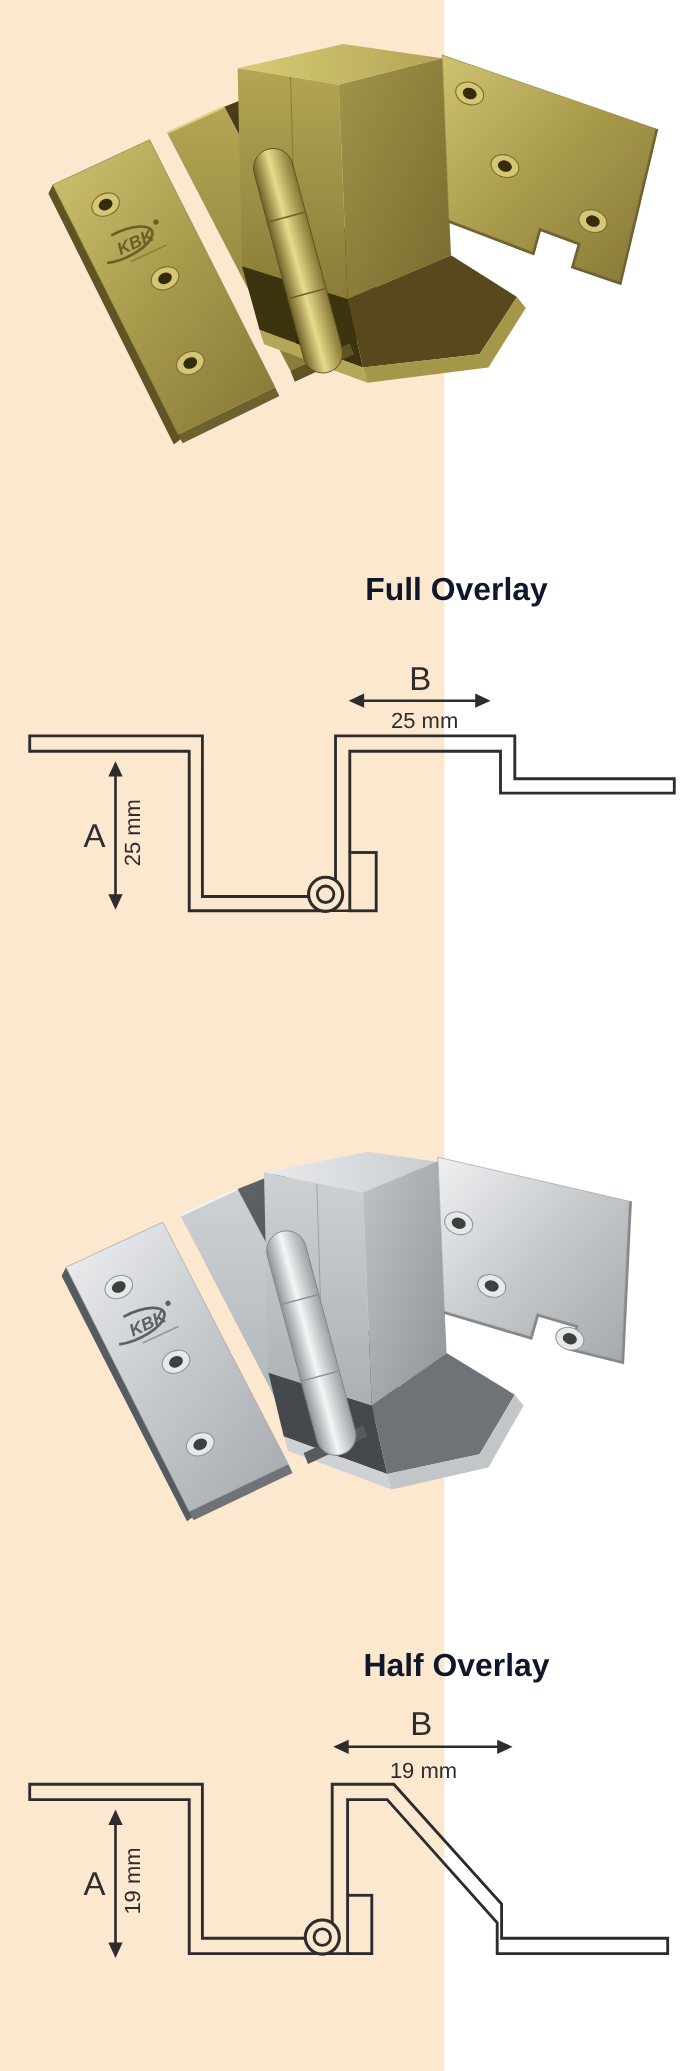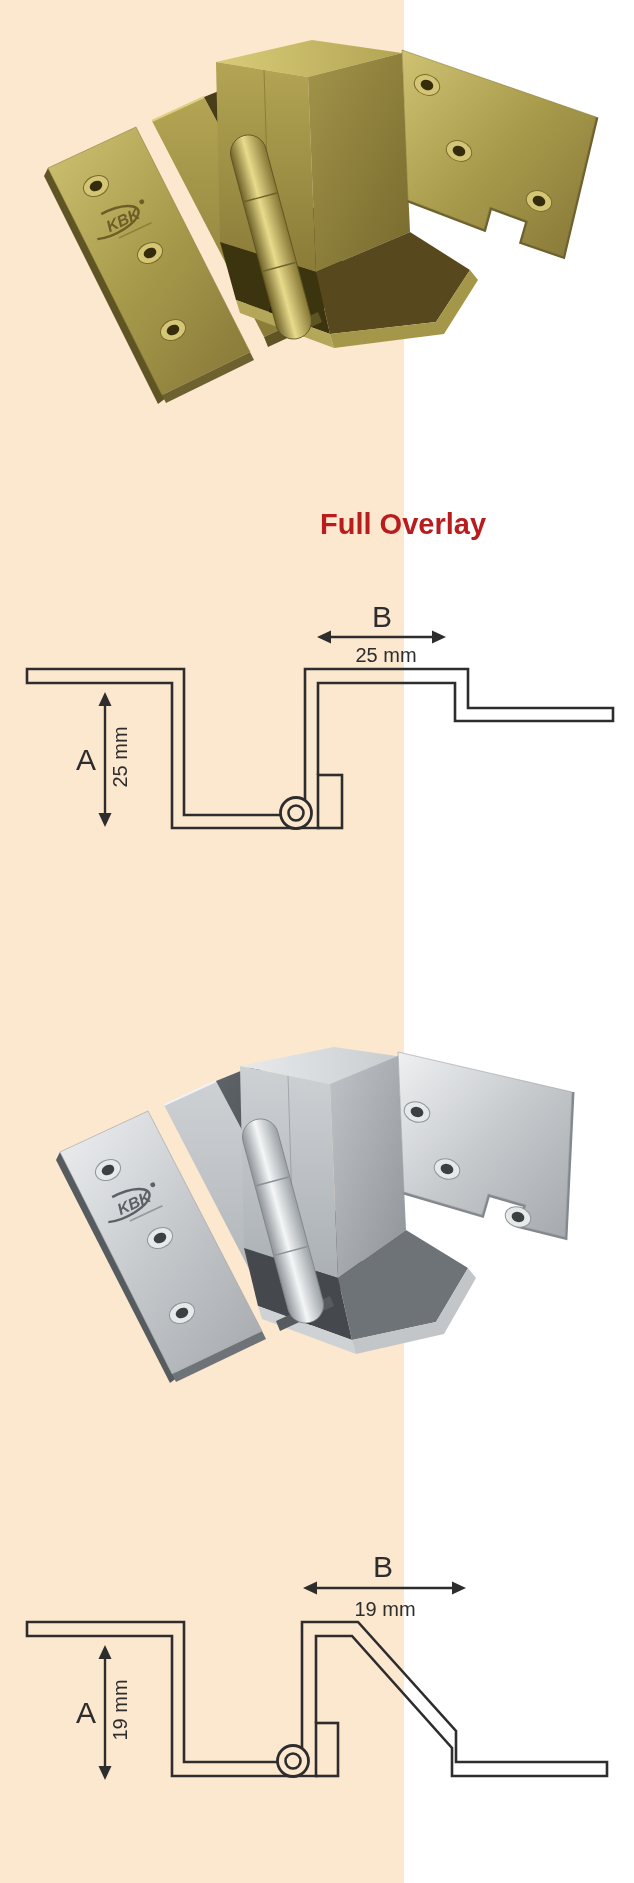--- a/index.html
+++ b/index.html
@@ -1,20 +1,20 @@
 <!DOCTYPE html>
 <html><head>
 <meta charset="utf-8">
 <style>
   html,body{margin:0;padding:0;background:#ffffff;}
   .page{position:relative;width:634px;height:1883px;background:#ffffff;overflow:hidden;
         font-family:"Liberation Sans",sans-serif;}
   .bg-left{position:absolute;left:0;top:0;width:404px;height:1883px;background:#fce7cf;}
-  .overlay-heading{position:absolute;left:403px;transform:translateX(-50%);margin:0;
-        font-size:29px;font-weight:700;color:#b91c1c;letter-spacing:0;white-space:nowrap;}
+  .overlay-heading{position:absolute;left:403px;transform:translateX(-50%);margin:12px;
+        font-size:29px;font-weight:700;color:#0f172a;letter-spacing:0;white-space:nowrap;}
   #heading-full{top:508px;}
   #heading-half{top:1487px;}
   svg.layer{position:absolute;left:0;display:block;}
   #hinge-brass{top:0;}
   #diagram-full{top:590px;}
   #hinge-silver{top:1040px;}
   #diagram-half{top:1540px;}
   .dim-letter{font-size:30px;fill:#2d2d2d;}
   .dim-value{font-size:20px;fill:#2d2d2d;}
   .outline{fill:none;stroke:#2d2d2d;stroke-width:2.6;stroke-linejoin:miter;}
@@ -252,20 +252,21 @@
       </g>
       <g transform="translate(133,1204) rotate(-25)">
         <path d="M-30,6 a30,12 0 1 0 14,-21" fill="none" stroke="#5c6166" stroke-width="2.4"></path>
         <text x="-16" y="5" font-size="16" font-weight="bold" font-style="italic" fill="#5c6166">KBK</text>
         <circle cx="26" cy="-9" r="2.4" fill="#5c6166"></circle>
         <line x1="-10" y1="14" x2="26" y2="14" stroke="#6d7377" stroke-width="1.6" opacity="0.6"></line>
       </g>
     </g>
   </svg>
 
+  <h2 id="heading-half" class="overlay-heading">Half Overlay</h2>
 
   <svg id="diagram-half" class="layer" width="634" height="343" viewBox="0 1540 634 343">
 
     <path class="outline" d="M27,1622 H184 V1762 H293 V1776 H172 V1636 H27 Z"></path>
 
     <path class="outline" d="M302,1748 V1622 H358 L456,1731 V1762 H607 V1776 H452 V1748 L352,1636 H316 V1723"></path>
     <rect class="outline" x="316" y="1723" width="22" height="53"></rect>
     <line class="dimline" x1="287" y1="1776" x2="318" y2="1776" stroke-width="2.6"></line>
 
     <circle cx="293" cy="1761" r="15.5" fill="#fce7cf" stroke="#2d2d2d" stroke-width="2.8"></circle>

